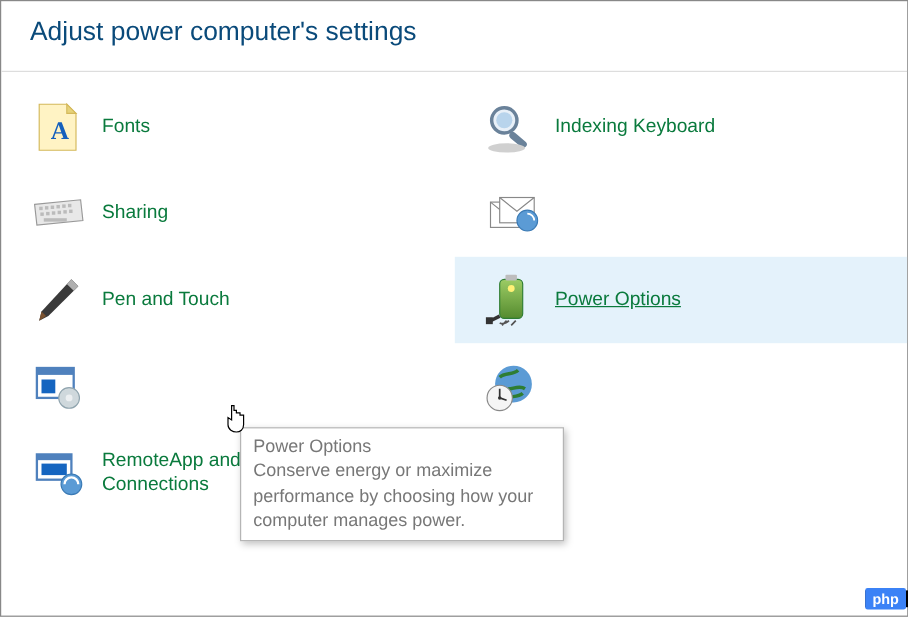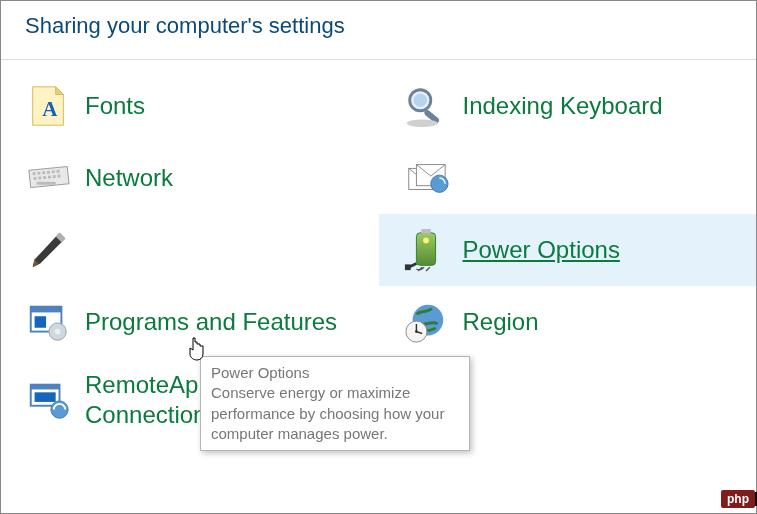--- a/index.html
+++ b/index.html
@@ -39,21 +39,21 @@
   .icon {
     width: 46px;
     height: 46px;
     flex-shrink: 0;
     display: flex;
     align-items: center;
     justify-content: center;
   }
   .label {
     color: #0a7a3d;
-    font-size: 24px;
+    font-size: 16px;
     line-height: 1.25;
   }
   .item.hover .label {
     text-decoration: underline;
   }
   .tooltip {
     position: absolute;
     top: 356px;
     left: 200px;
     width: 270px;
@@ -71,42 +71,42 @@
     position: absolute;
     top: 336px;
     left: 186px;
     z-index: 30;
     pointer-events: none;
   }
   .watermark {
     position: absolute;
     right: 2px;
     bottom: 6px;
-    background: #7f1d1d;
+    background: #3b82f6;
     color: #fff;
     font-size: 12px;
     font-weight: bold;
     padding: 2px 6px;
     border-radius: 2px;
     z-index: 25;
   }
   .waterbar {
     position: absolute;
     right: 0px;
     bottom: 8px;
     width: 36px;
     height: 14px;
     background: #000;
     z-index: 24;
   }
 </style>
 </head>
 <body>
 
-<div class="header">Sharing your computer's settings</div>
+<div class="header">Adjust power computer's settings</div>
 
 <div class="grid">
 
   <div class="item">
     <span class="icon">
       <svg viewBox="0 0 48 48" width="46" height="46">
         <path d="M8 4 L32 4 L40 12 L40 44 L8 44 Z" fill="#fff3c4" stroke="#d4b85a"></path>
         <path d="M32 4 L32 12 L40 12 Z" fill="#e6d27a" stroke="#d4b85a"></path>
         <text x="18" y="34" font-family="Georgia,serif" font-size="22" font-weight="bold" fill="#1560bd">A</text>
       </svg>
@@ -140,21 +140,21 @@
           <rect x="9" y="23" width="3" height="3"></rect>
             <rect x="14" y="22.5" width="3" height="3"></rect>
             <rect x="19" y="22" width="3" height="3"></rect>
             <rect x="24" y="21.5" width="3" height="3"></rect>
             <rect x="29" y="21" width="3" height="3"></rect>
             <rect x="34" y="20.5" width="3" height="3"></rect>
           <rect x="12" y="28" width="20" height="3"></rect>
         </g>
       </svg>
     </span>
-    <span class="label">Network</span>
+    <span class="label">Sharing</span>
   </div>
 
   <div class="item">
     <span class="icon">
       <svg viewBox="0 0 48 48" width="46" height="46">
         <rect x="6" y="14" width="30" height="22" fill="#fff" stroke="#888"></rect>
         <path d="M6 14 L21 26 L36 14" fill="none" stroke="#888"></path>
         <rect x="14" y="10" width="30" height="22" fill="#fff" stroke="#888"></rect>
         <path d="M14 10 L29 22 L44 10" fill="none" stroke="#888"></path>
         <circle cx="38" cy="30" r="9" fill="#5b9bd5"></circle>
@@ -166,20 +166,21 @@
 
 
   <div class="item">
     <span class="icon">
       <svg viewBox="0 0 48 48" width="46" height="46">
         <path d="M36 6 L42 12 L16 38 L8 42 L10 34 Z" fill="#3a3a3a"></path>
         <path d="M36 6 L42 12 L38 16 L32 10 Z" fill="#b0b0b0"></path>
         <path d="M8 42 L10 34 L14 38 Z" fill="#7a5230"></path>
       </svg>
     </span>
+    <span class="label">Pen and Touch</span>
   </div>
 
   <div class="item hover">
     <span class="icon">
       <svg viewBox="0 0 48 48" width="46" height="46">
         <rect x="14" y="6" width="20" height="34" rx="4" fill="url(#batg)" stroke="#2e7d32"></rect>
         <defs>
           <linearGradient id="batg" x1="0" y1="0" x2="0" y2="1">
             <stop offset="0" stop-color="#9ccc65"></stop>
             <stop offset="1" stop-color="#558b2f"></stop>
@@ -198,34 +199,32 @@
   <div class="item">
     <span class="icon">
       <svg viewBox="0 0 48 48" width="46" height="46">
         <rect x="6" y="8" width="32" height="26" fill="#fff" stroke="#4f81bd" stroke-width="2"></rect>
         <rect x="6" y="8" width="32" height="6" fill="#4f81bd"></rect>
         <rect x="10" y="18" width="12" height="12" fill="#1565c0"></rect>
         <circle cx="34" cy="34" r="9" fill="#cfd8dc" stroke="#90a4ae"></circle>
         <circle cx="34" cy="34" r="3" fill="#eceff1"></circle>
       </svg>
     </span>
-    <span class="label">Programs and Features</span>
   </div>
 
   <div class="item">
     <span class="icon">
       <svg viewBox="0 0 48 48" width="46" height="46">
         <circle cx="26" cy="22" r="16" fill="#5b9bd5"></circle>
         <path d="M14 16 C18 12 26 14 30 10 M18 26 C24 28 30 22 36 26 M20 34 C24 32 30 34 34 30" stroke="#2e7d32" stroke-width="3" fill="none"></path>
         <circle cx="14" cy="34" r="11" fill="#f5f5f5" stroke="#888"></circle>
         <circle cx="14" cy="34" r="1.5" fill="#333"></circle>
         <path d="M14 34 L14 26 M14 34 L20 36" stroke="#333" stroke-width="1.5"></path>
       </svg>
     </span>
-    <span class="label">Region</span>
   </div>
 
   <div class="item">
     <span class="icon">
       <svg viewBox="0 0 48 48" width="46" height="46">
         <rect x="6" y="8" width="30" height="22" fill="#fff" stroke="#4f81bd" stroke-width="2"></rect>
         <rect x="6" y="8" width="30" height="5" fill="#4f81bd"></rect>
         <rect x="10" y="16" width="22" height="10" fill="#1565c0"></rect>
         <circle cx="36" cy="34" r="9" fill="#5b9bd5" stroke="#3a7ab5"></circle>
         <path d="M30 34 A6 6 0 0 1 42 34" stroke="#fff" stroke-width="2" fill="none"></path>

